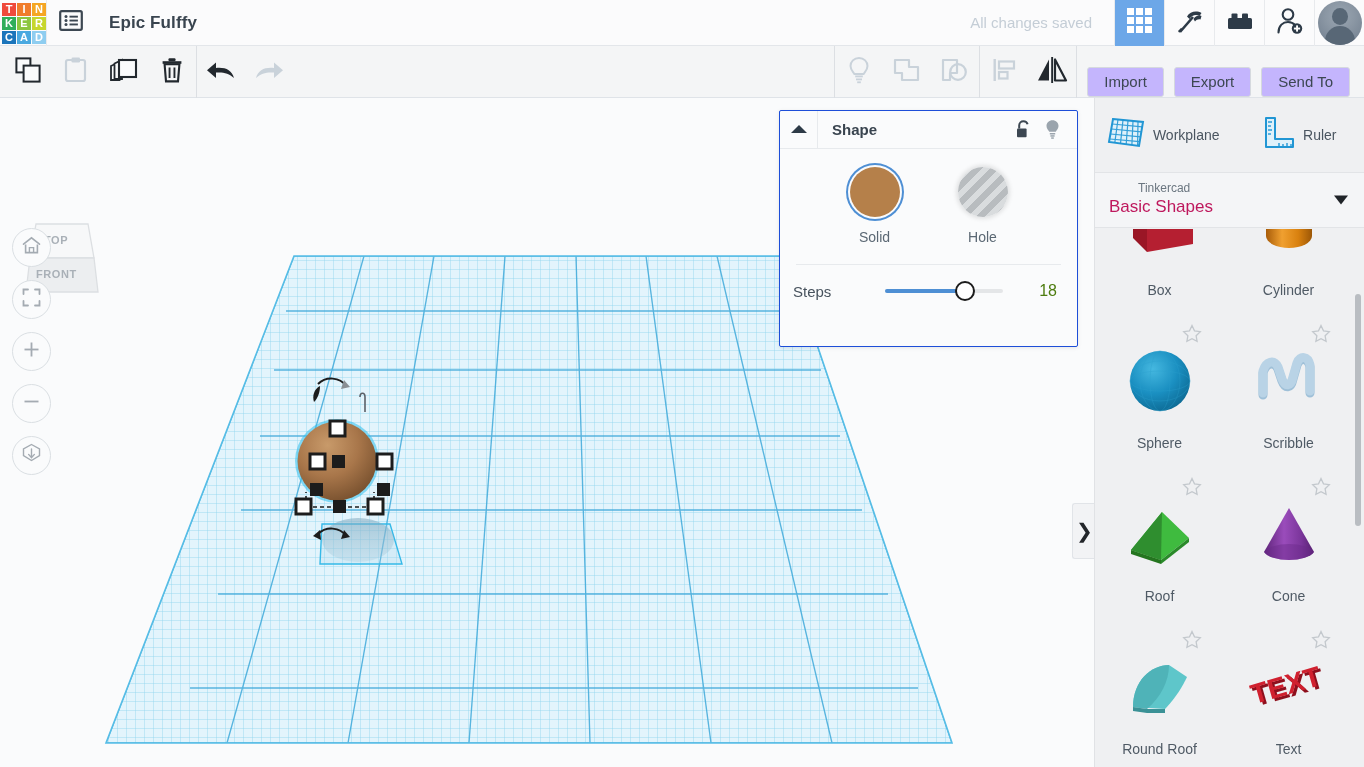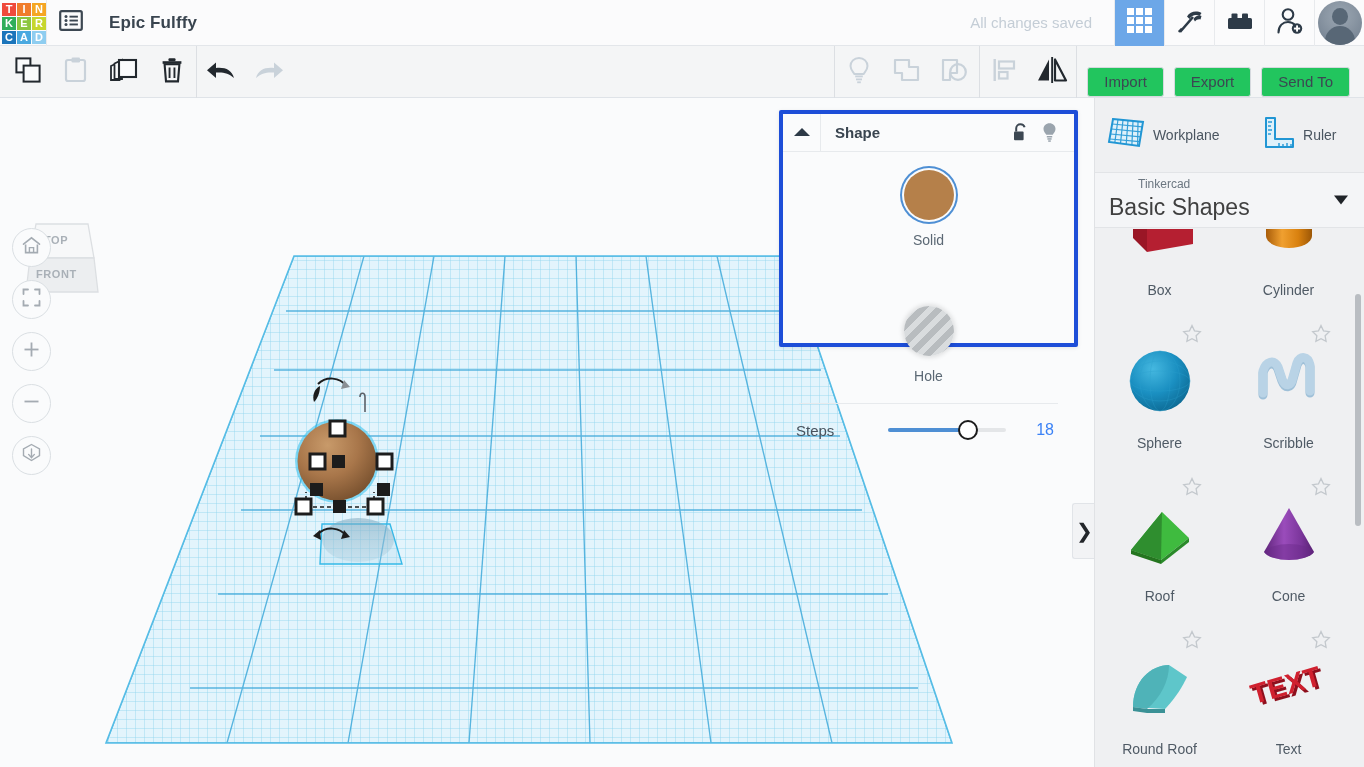--- a/index.html
+++ b/index.html
@@ -70,21 +70,21 @@
   }
   .tb-sep { width: 1px; height: 52px; background: #dcdfe3; }
   .tb-btn {
     width: 48px; height: 52px; display: flex; align-items: center; justify-content: center;
     cursor: pointer; background: transparent; border: none;
   }
   .tb-btn.disabled { cursor: default; opacity: 1; }
   #tb-flex { flex: 1; }
   .tb-txt-btn {
     height: 30px; padding: 0 16px; margin-left: 10px;
-    background: #22c55e; border: 1px solid #d5d9de; border-radius: 3px;
+    background: #c4b5fd; border: 1px solid #d5d9de; border-radius: 3px;
     font-size: 15px; color: #3c4752; cursor: pointer;
     font-family: "Liberation Sans", sans-serif;
     display: flex; align-items: center; margin-top: 20px;
   }
   #tb-right-pad { width: 14px; }
 
   
   #canvas {
     position: absolute; left: 0; top: 98px; width: 1094px; height: 669px;
     background: #fafbfc; overflow: hidden;
@@ -123,38 +123,38 @@
     background: #f2f3f5; border: 1px solid #e1e4e8; border-right: none;
     border-radius: 3px 0 0 3px;
     display: flex; align-items: center; justify-content: center; cursor: pointer;
     font-size: 20px; color: #22262a; font-family: "Liberation Sans", sans-serif;
   }
 
   
   #shape-panel {
     position: absolute; left: 779px; top: 110px; width: 299px; height: 237px;
     background: #fafbfc;
-    border: 4px solid #1d4ed8;
+    border: 1px solid #1d4ed8;
     border-radius: 2px;
     box-shadow: 0 1px 4px rgba(0,0,0,.09);
   }
   #shape-panel-head {
     height: 38px; display: flex; align-items: center;
     border-bottom: 1px solid #e7eaed;
   }
   #sp-collapse {
     width: 38px; height: 38px; display: flex; align-items: center; justify-content: center;
     border-right: 1px solid #e7eaed; cursor: pointer;
   }
   #sp-title { font-size: 15px; font-weight: bold; color: #39444f; margin-left: 14px; }
   #sp-head-icons { margin-left: auto; display: flex; align-items: center; gap: 12px; padding-right: 16px; }
   .sp-head-icon { cursor: pointer; display: flex; }
 
   #sp-body { padding: 18px 0 0 0; }
-  #sp-swatches { display: flex; justify-content: center; gap: 58px; flex-direction: column; }
+  #sp-swatches { display: flex; justify-content: center; gap: 58px; }
   .sp-swatch-wrap { display: flex; flex-direction: column; align-items: center; cursor: pointer; }
   .sp-swatch {
     width: 50px; height: 50px; border-radius: 50%;
   }
   .sp-swatch.solid {
     background: #b5804a;
     box-shadow: 0 0 0 2px #fafbfc, 0 0 0 4px #4e8fd4;
   }
   .sp-swatch.hole {
     background: repeating-linear-gradient(135deg, #b8bcbf 0 6px, #d9dcde 6px 12px);
@@ -175,21 +175,21 @@
   }
   #sp-slider .track-fill {
     position: absolute; left: 0; top: 6px; height: 4px;
     background: #4e8fd4; border-radius: 2px;
   }
   #sp-slider .knob {
     position: absolute; top: -2px; width: 20px; height: 20px;
     background: #fff; border: 2px solid #1c1c1c; border-radius: 50%;
   }
   #sp-steps-value {
-    margin-left: auto; font-size: 16px; color: #3b82f6;
+    margin-left: auto; font-size: 16px; color: #4d7c0f;
   }
 
   
   #right-panel {
     position: absolute; left: 1094px; top: 98px; width: 270px; height: 669px;
     background: #eff0f2; border-left: 1px solid #e0e2e5;
   }
   #rp-tools { display: flex; height: 74px; }
   .rp-tool {
     flex: 1; display: flex; flex-direction: row; align-items: center; justify-content: center;
@@ -198,21 +198,21 @@
   .rp-tool-label { font-size: 14px; color: #4a5560; }
 
   #rp-selector-wrap { padding: 0 0 0 0; }
   #rp-selector {
     margin: 0 0 0 0; height: 56px; background: #f4f5f7;
     border-top: 1px solid #e2e4e7; border-bottom: 1px solid #e2e4e7;
     display: flex; flex-direction: column; justify-content: center;
     padding: 0 14px; cursor: pointer; position: relative;
   }
   #rp-sel-sub { font-size: 12px; color: #6b7680; line-height: 1.3; margin-left: 29px; }
-  #rp-sel-main { font-size: 23px; color: #404040; line-height: 1.35; }
+  #rp-sel-main { font-size: 17px; color: #be185d; line-height: 1.35; }
   #rp-sel-caret {
     position: absolute; right: 16px; top: 50%; transform: translateY(-50%);
     width: 0; height: 0; border-left: 7px solid transparent; border-right: 7px solid transparent;
     border-top: 9px solid #1f2328;
   }
 
   #rp-shapes {
     position: absolute; left: 0; top: 131px; width: 270px; height: 538px;
     overflow: hidden;
     text-align: center;

